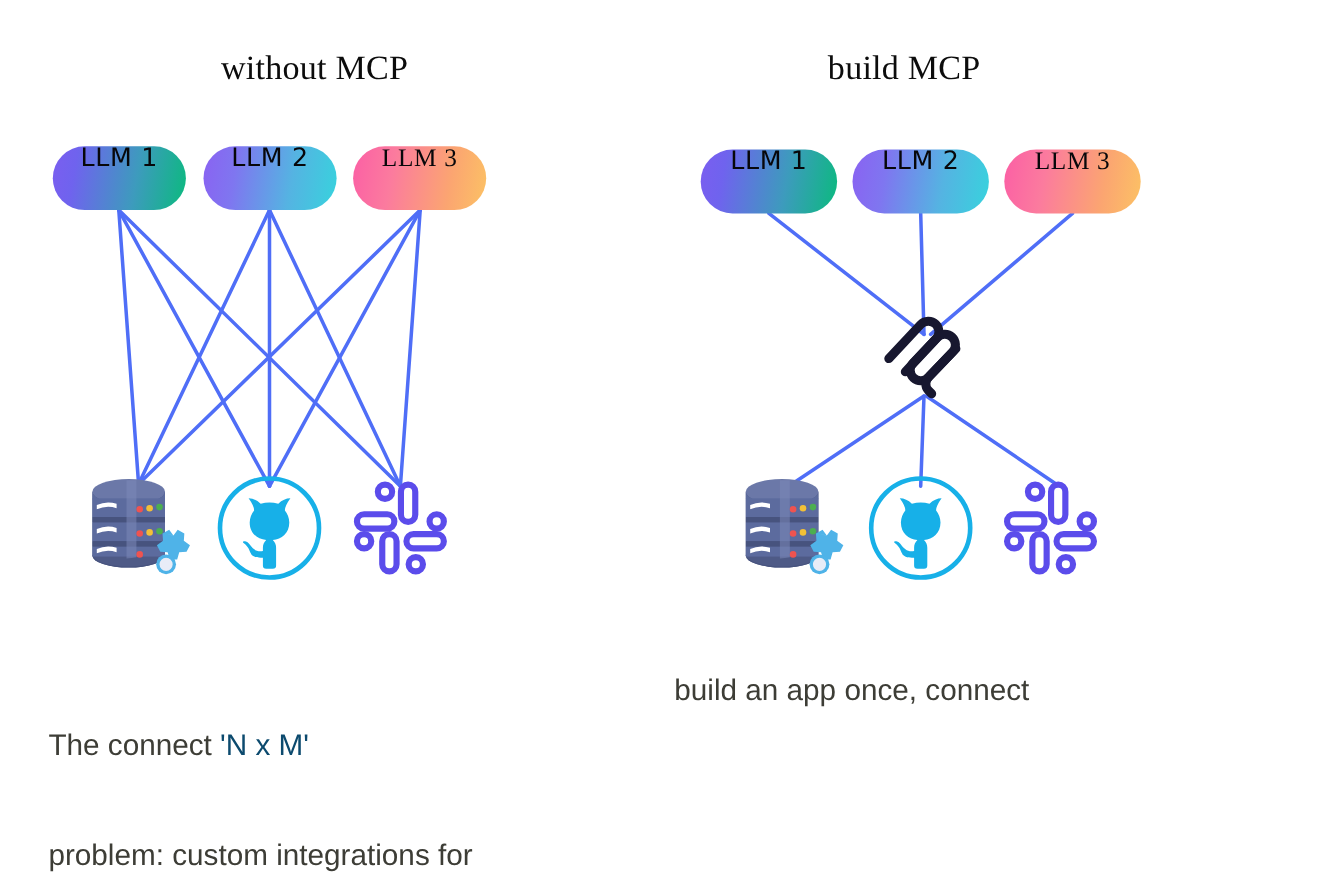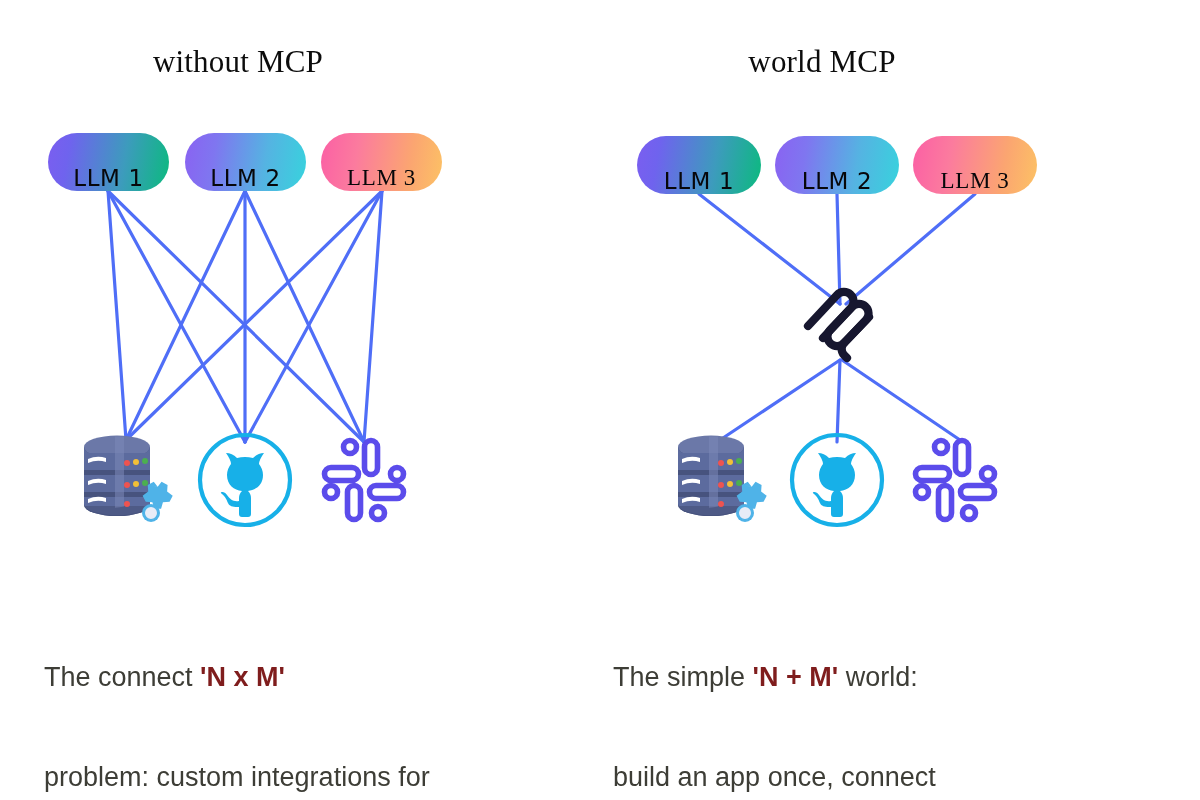--- a/index.html
+++ b/index.html
@@ -14,21 +14,21 @@
     overflow: hidden;
     font-family: "Liberation Sans", sans-serif;
     -webkit-font-smoothing: antialiased;
   }
 
   .panel {
     position: absolute;
     top: 0;
     height: 800px;
   }
-  .panel-left  { left: 0px;   width: 600px; }
+  .panel-left  { left: 0px;   width: 600px; padding-left: 32px; }
   .panel-right { left: 600px; width: 600px; }
 
   
   .panel-title {
     position: absolute;
     top: 44px;
     width: 100%;
     text-align: center;
     font-family: "Liberation Serif", serif;
     font-size: 31px;
@@ -46,21 +46,21 @@
     width: 600px; height: 800px;
     pointer-events: none;
   }
 
   
   .pill {
     position: absolute;
     height: 58px;
     border-radius: 29px;
     display: flex;
-    align-items: flex-end;
+    align-items: flex-start;
     justify-content: center;
     color: #07070a;
     font-size: 23px;
     font-weight: 400;
     letter-spacing: 0.6px;
     font-family: "DejaVu Sans", sans-serif;
   }
   .pill span { display: block; margin-top: -2px; }
 
   .grad-1 { background: linear-gradient(100deg, #7b5ef0 0%, #6f63ee 18%, #3d9bbd 62%, #0bba7e 100%); }
@@ -114,22 +114,22 @@
     font-family: "Liberation Sans", sans-serif;
     font-size: 27px;
     line-height: 50px;
     color: #3d3d36;
     white-space: pre-line;
   }
   .panel-left  .caption { left: 44px; top: 552px; width: 540px; }
   .panel-right .caption { left: 13px; top: 552px; width: 560px; }
 
   .caption b {
-    color: #7f1d1d;
-    font-weight: 700;
+    color: #0c4a6e;
+    font-weight: 400;
   }
   .caption .line { display: block; }
 </style>
 </head>
 <body>
 
 <div class="panel panel-left">
 
   <div class="panel-title">without MCP</div>
 
@@ -218,21 +218,21 @@
     <span class="line">
       <span>The connect </span><b>'N x M'</b><span></span>
     </span>
     <span class="line">problem: custom integrations for</span>
     
   </div>
 </div>
 
 <div class="panel panel-right">
 
-  <div class="panel-title">world MCP</div>
+  <div class="panel-title">build MCP</div>
 
   <svg class="wires" viewBox="0 0 600 800" xmlns="http://www.w3.org/2000/svg">
     <g stroke="#4f6ef7" stroke-width="3.2" stroke-linecap="round" fill="none">
 
       <line x1="99" y1="194" x2="240" y2="304"></line>
       <line x1="237" y1="194" x2="240" y2="304"></line>
       <line x1="375" y1="194" x2="246" y2="304"></line>
 
       <line x1="240" y1="360" x2="120" y2="440"></line>
       <line x1="240" y1="360" x2="237" y2="442"></line>
@@ -307,19 +307,16 @@
         <rect x="12.5" y="39.5" width="34" height="13" rx="6.5"></rect>
         <rect x="12.5" y="57.5" width="13" height="13" rx="6.5"></rect>
         <rect x="57.5" y="57.5" width="34" height="13" rx="6.5"></rect>
         <rect x="35.5" y="57.5" width="13" height="34" rx="6.5"></rect>
         <rect x="59.5" y="78.5" width="13" height="13" rx="6.5"></rect>
       </g>
     </svg>
   </div>
 
   <div class="caption">
-    <span class="line">
-      <span>The simple </span><b>'N + M'</b><span> world:</span>
-    </span>
     <span class="line">build an app once, connect</span>
     
   </div>
 </div>
 
 </body></html>

